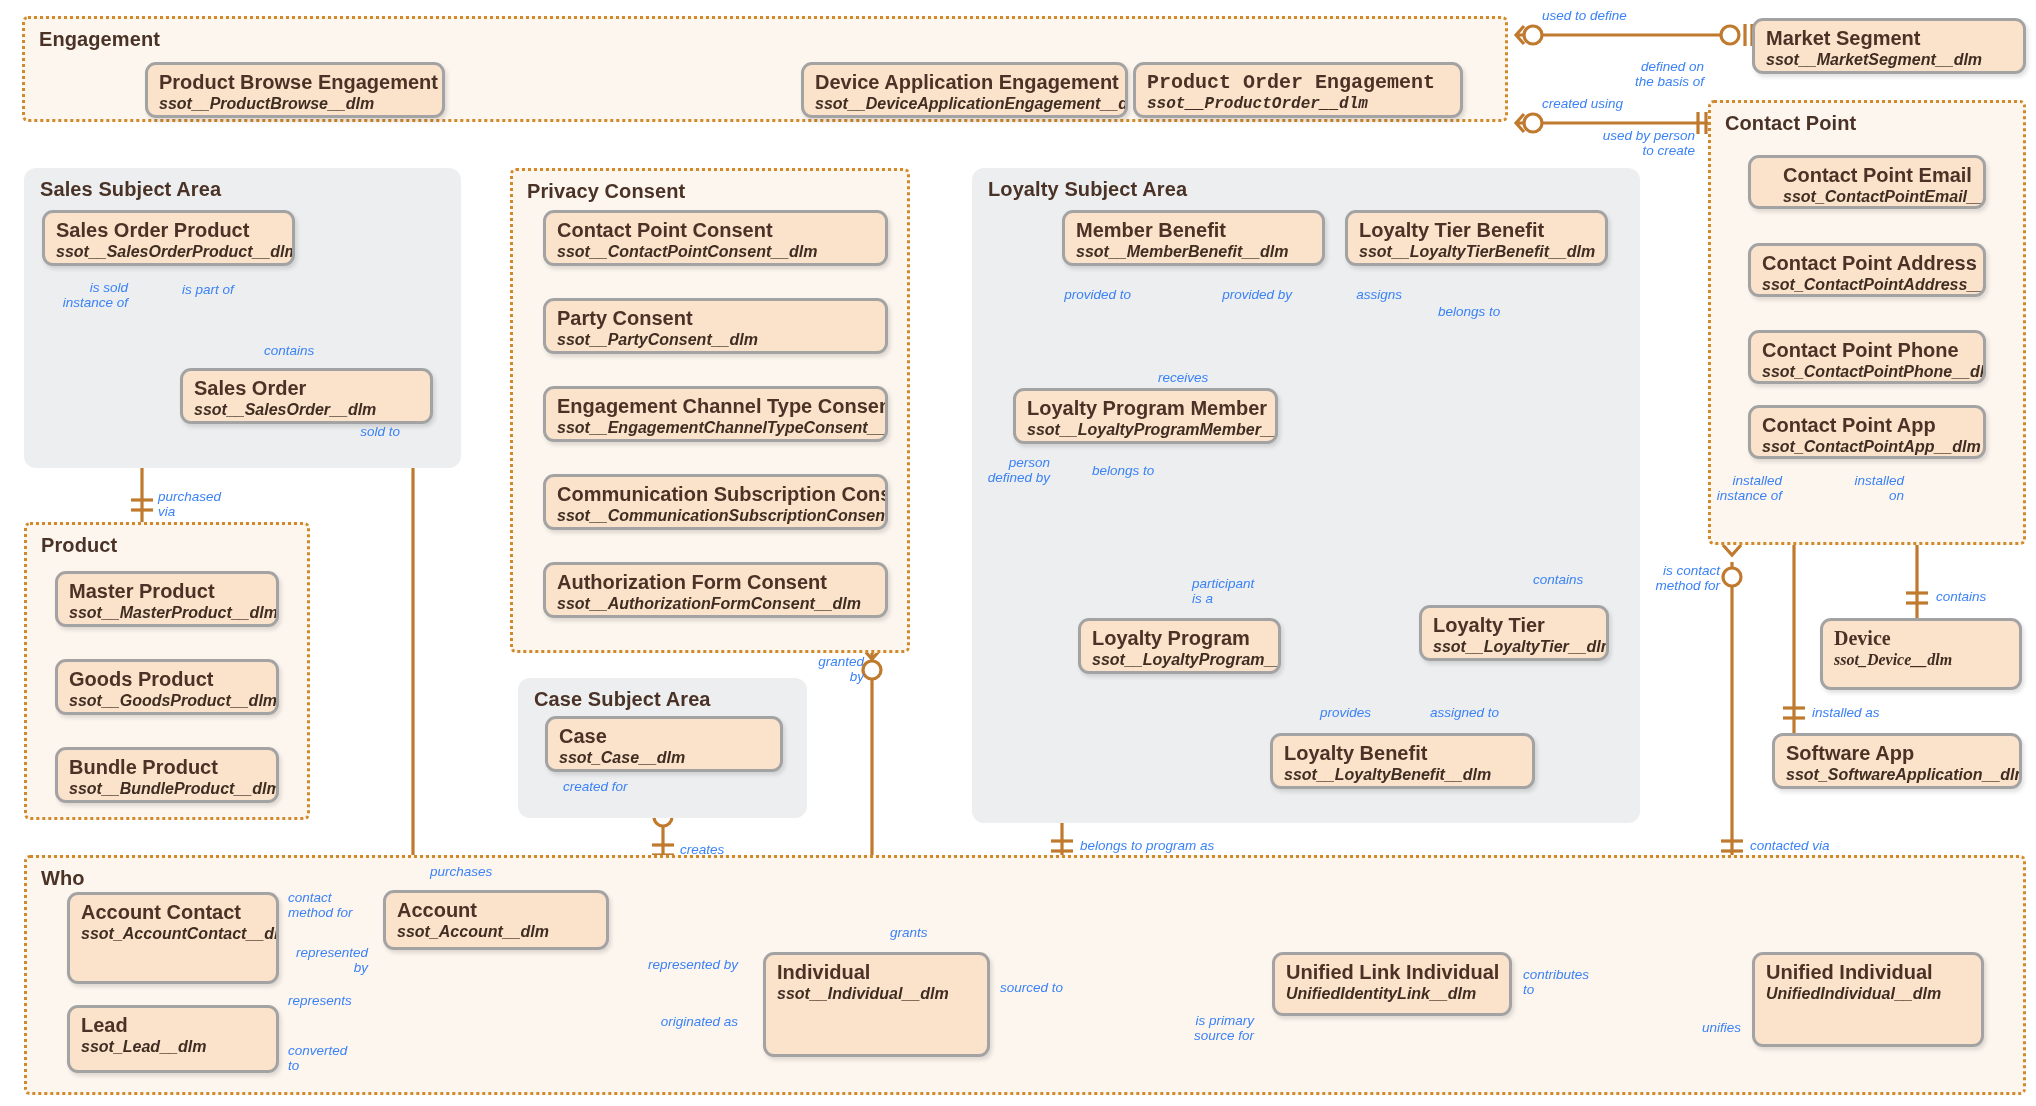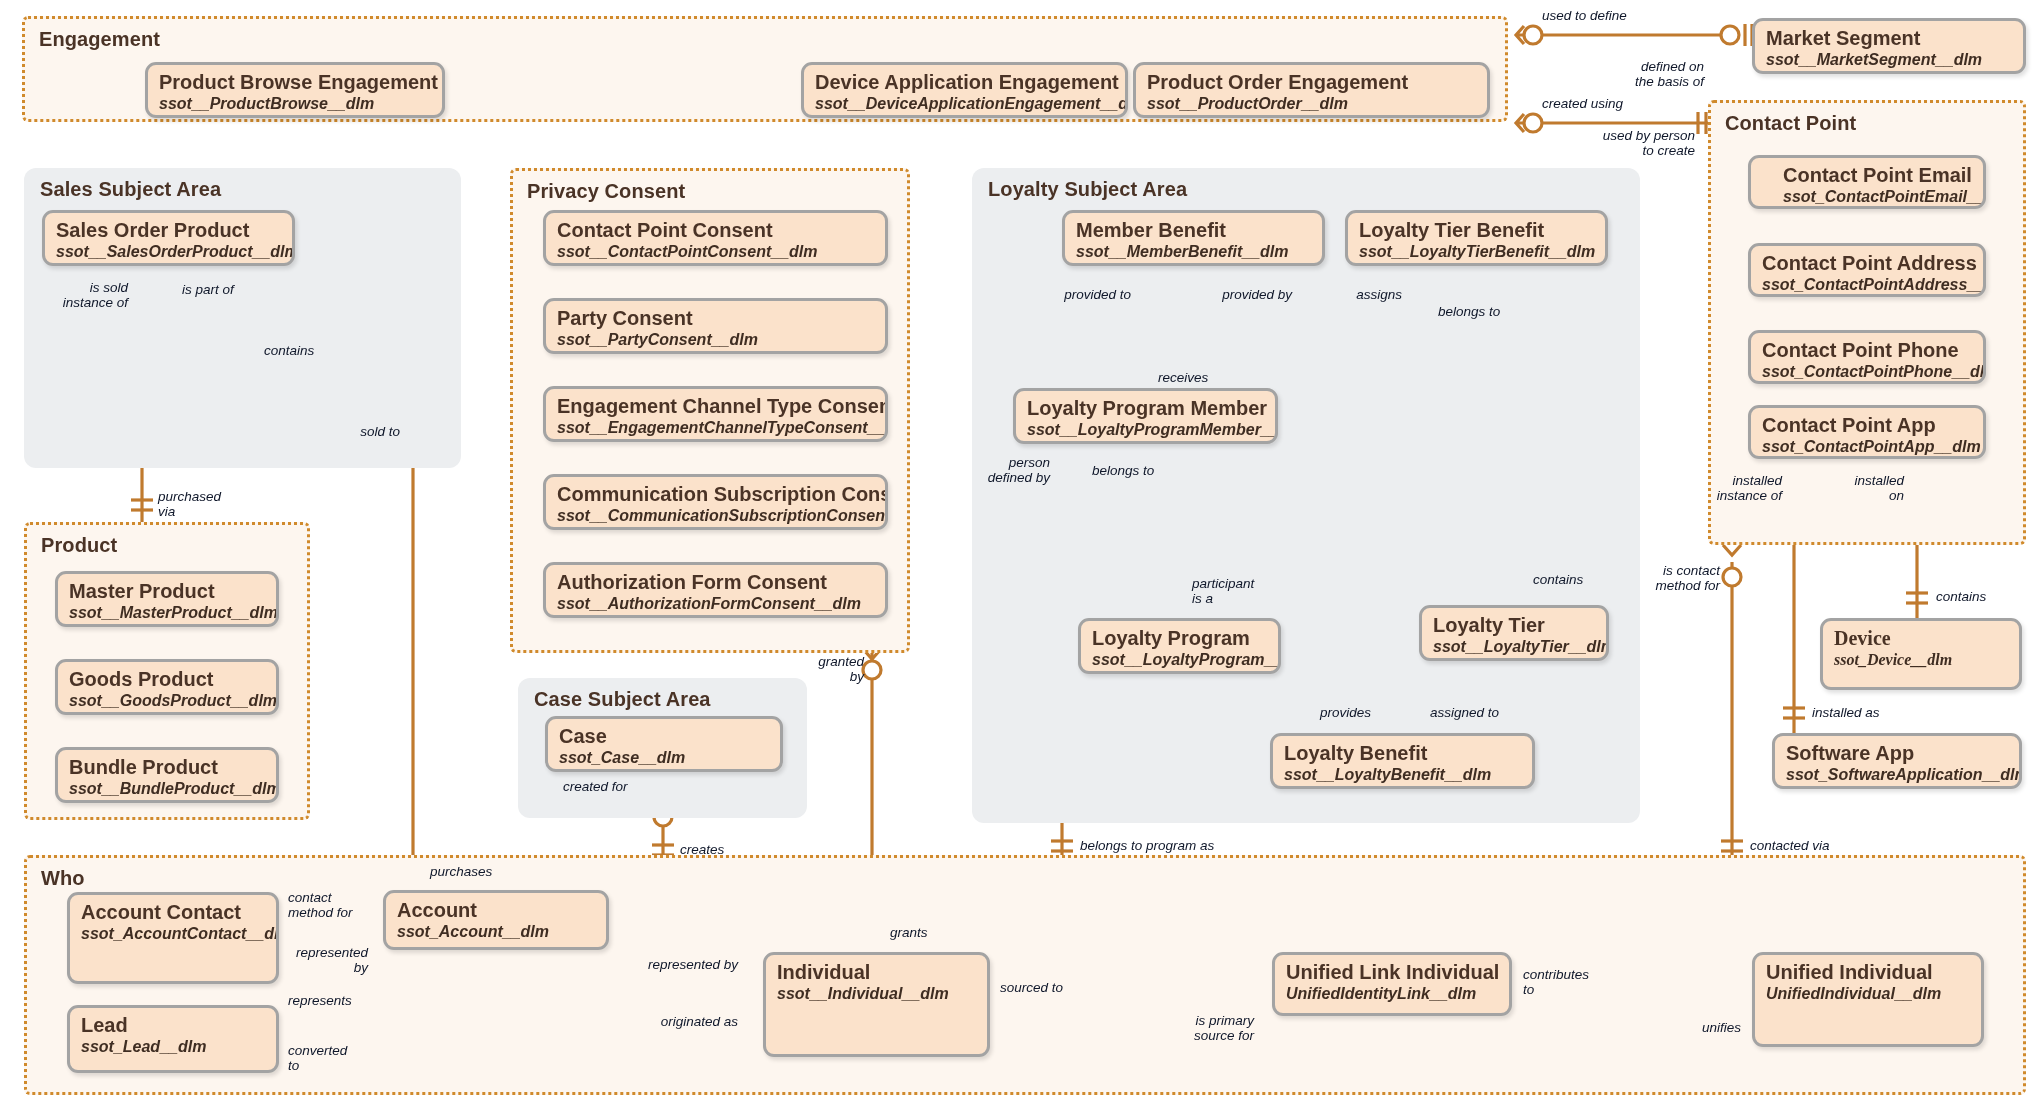--- a/index.html
+++ b/index.html
@@ -21,21 +21,21 @@
   .entity{position:absolute;box-sizing:border-box;
           background:#fbe2cb;border:3px solid #a3a3a3;border-radius:11px;
           box-shadow:2px 3px 4px rgba(0,0,0,.13);
           padding:7px 11px 6px 11px;overflow:hidden;}
   .entity .e-title{font-size:20px;font-weight:bold;color:#4a3326;
                    white-space:nowrap;line-height:1.08;}
   .entity .e-api{font-size:16px;font-style:italic;font-weight:bold;color:#3f2d22;
                  white-space:nowrap;line-height:1.15;margin-top:1px;}
 
   
-  .rel{position:absolute;font-size:13.5px;font-style:italic;color:#0f172a;
+  .rel{position:absolute;font-size:13.5px;font-style:italic;color:#3b82f6;
        line-height:1.12;white-space:pre;}
   .rel.r{text-align:right;}
 
   svg#wires{position:absolute;left:0;top:0;width:2036px;height:1106px;
             pointer-events:none;}
 </style>
 </head>
 <body>
 
 <div id="canvas">
@@ -226,21 +226,21 @@
   </div>
 
   <div class="entity" style="left:145px;top:62px;width:300px;height:56px;">
     <div class="e-title">Product Browse Engagement</div>
     <div class="e-api">ssot__ProductBrowse__dlm</div>
   </div>
   <div class="entity" style="left:801px;top:62px;width:327px;height:56px;">
     <div class="e-title">Device Application Engagement</div>
     <div class="e-api">ssot__DeviceApplicationEngagement__dlm</div>
   </div>
-  <div class="entity" style="left:1133px;top:62px;width:357px;height:56px;">
+  <div class="entity" style="left:1133px;top:62px;width:330px;height:56px;font-family:Liberation Mono, monospace;">
     <div class="e-title">Product Order Engagement</div>
     <div class="e-api">ssot__ProductOrder__dlm</div>
   </div>
 
   <div class="entity" style="left:1752px;top:18px;width:274px;height:56px;">
     <div class="e-title">Market Segment</div>
     <div class="e-api">ssot__MarketSegment__dlm</div>
   </div>
 
   <div class="entity" style="left:1748px;top:155px;width:238px;height:54px;padding-left:32px;">
@@ -256,20 +256,24 @@
     <div class="e-api">ssot_ContactPointPhone__dlm</div>
   </div>
   <div class="entity" style="left:1748px;top:405px;width:238px;height:54px;">
     <div class="e-title">Contact Point App</div>
     <div class="e-api">ssot_ContactPointApp__dlm</div>
   </div>
 
   <div class="entity" style="left:42px;top:210px;width:253px;height:56px;">
     <div class="e-title">Sales Order Product</div>
     <div class="e-api">ssot__SalesOrderProduct__dlm</div>
+  </div>
+  <div class="entity" style="left:180px;top:368px;width:253px;height:56px;">
+    <div class="e-title">Sales Order</div>
+    <div class="e-api">ssot__SalesOrder__dlm</div>
   </div>
 
   <div class="entity" style="left:543px;top:210px;width:345px;height:56px;">
     <div class="e-title">Contact Point Consent</div>
     <div class="e-api">ssot__ContactPointConsent__dlm</div>
   </div>
   <div class="entity" style="left:543px;top:298px;width:345px;height:56px;">
     <div class="e-title">Party Consent</div>
     <div class="e-api">ssot__PartyConsent__dlm</div>
   </div>

